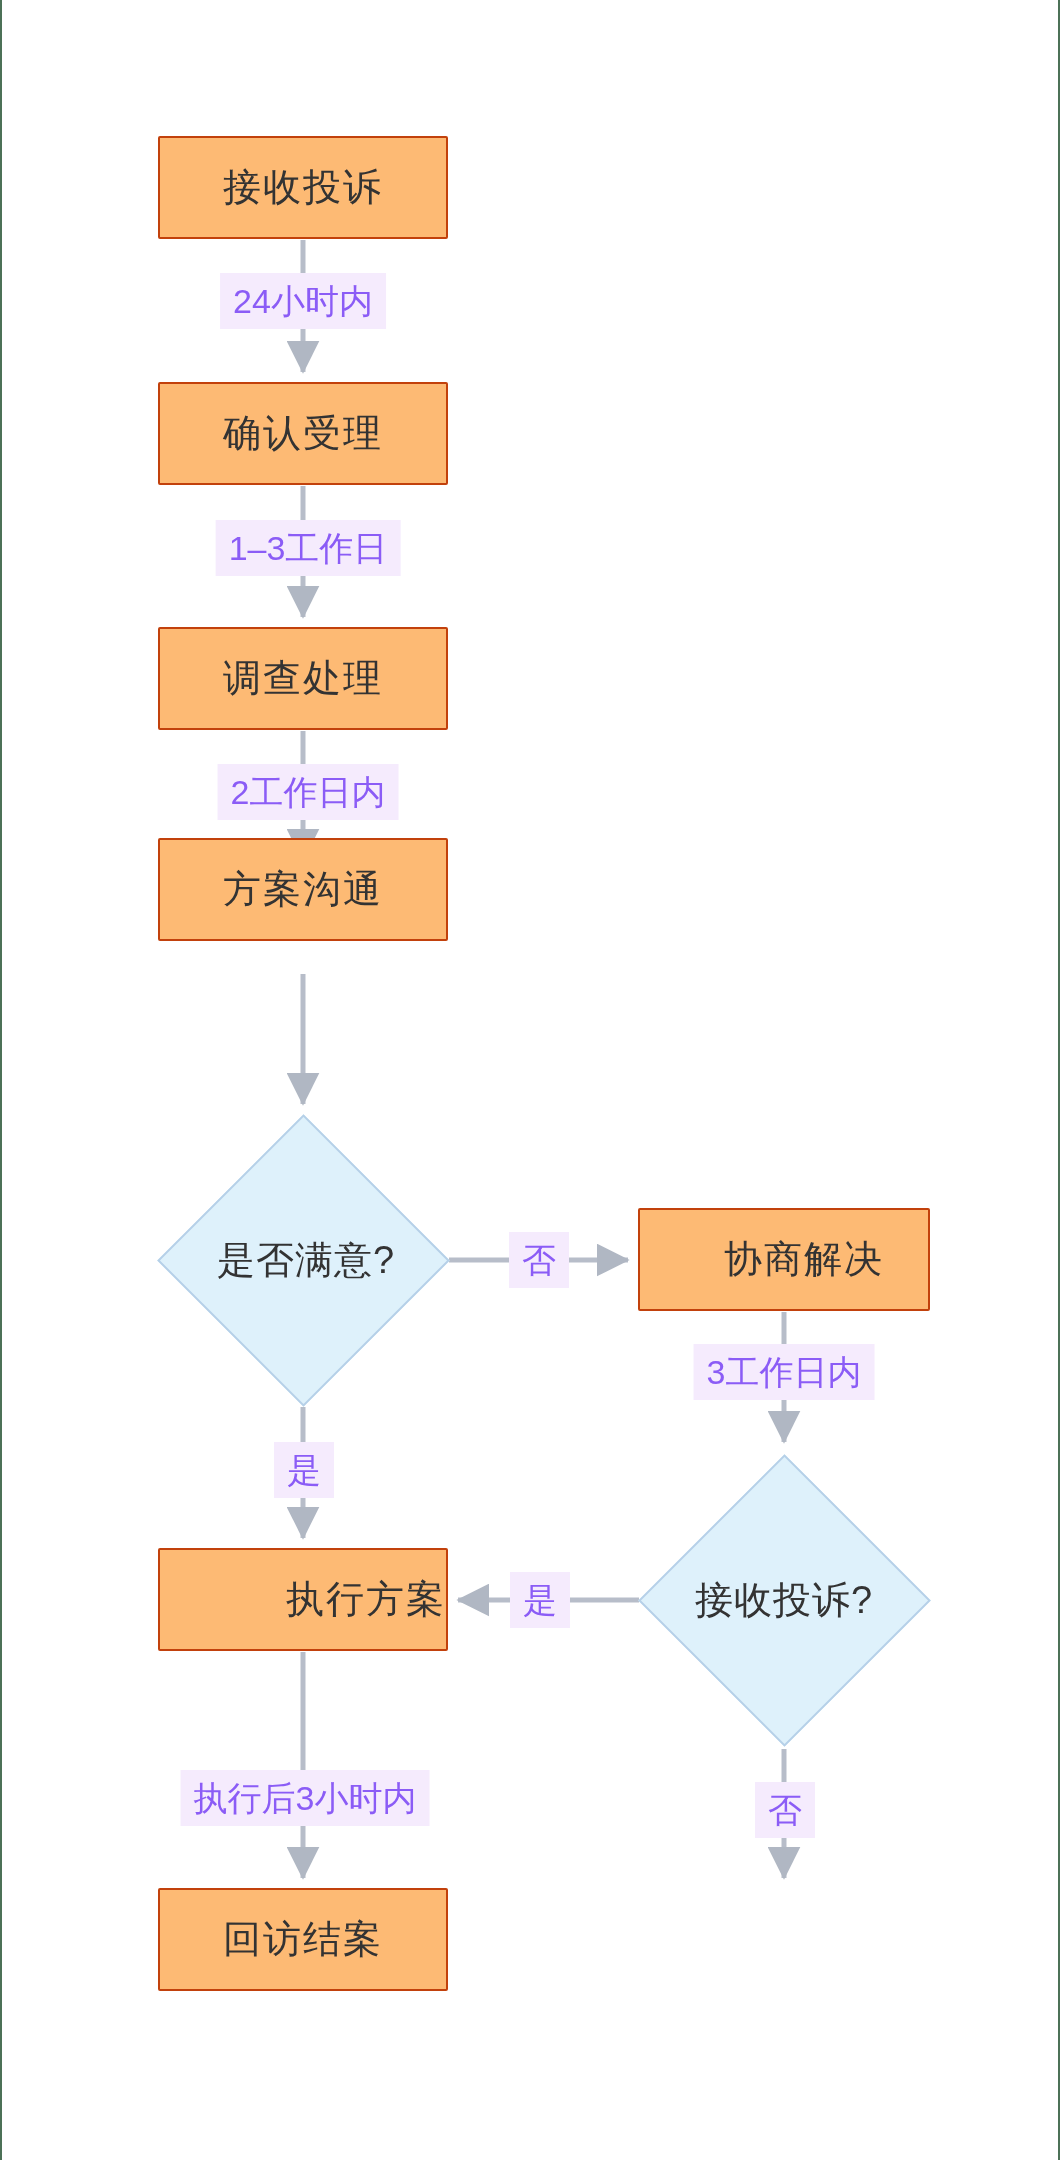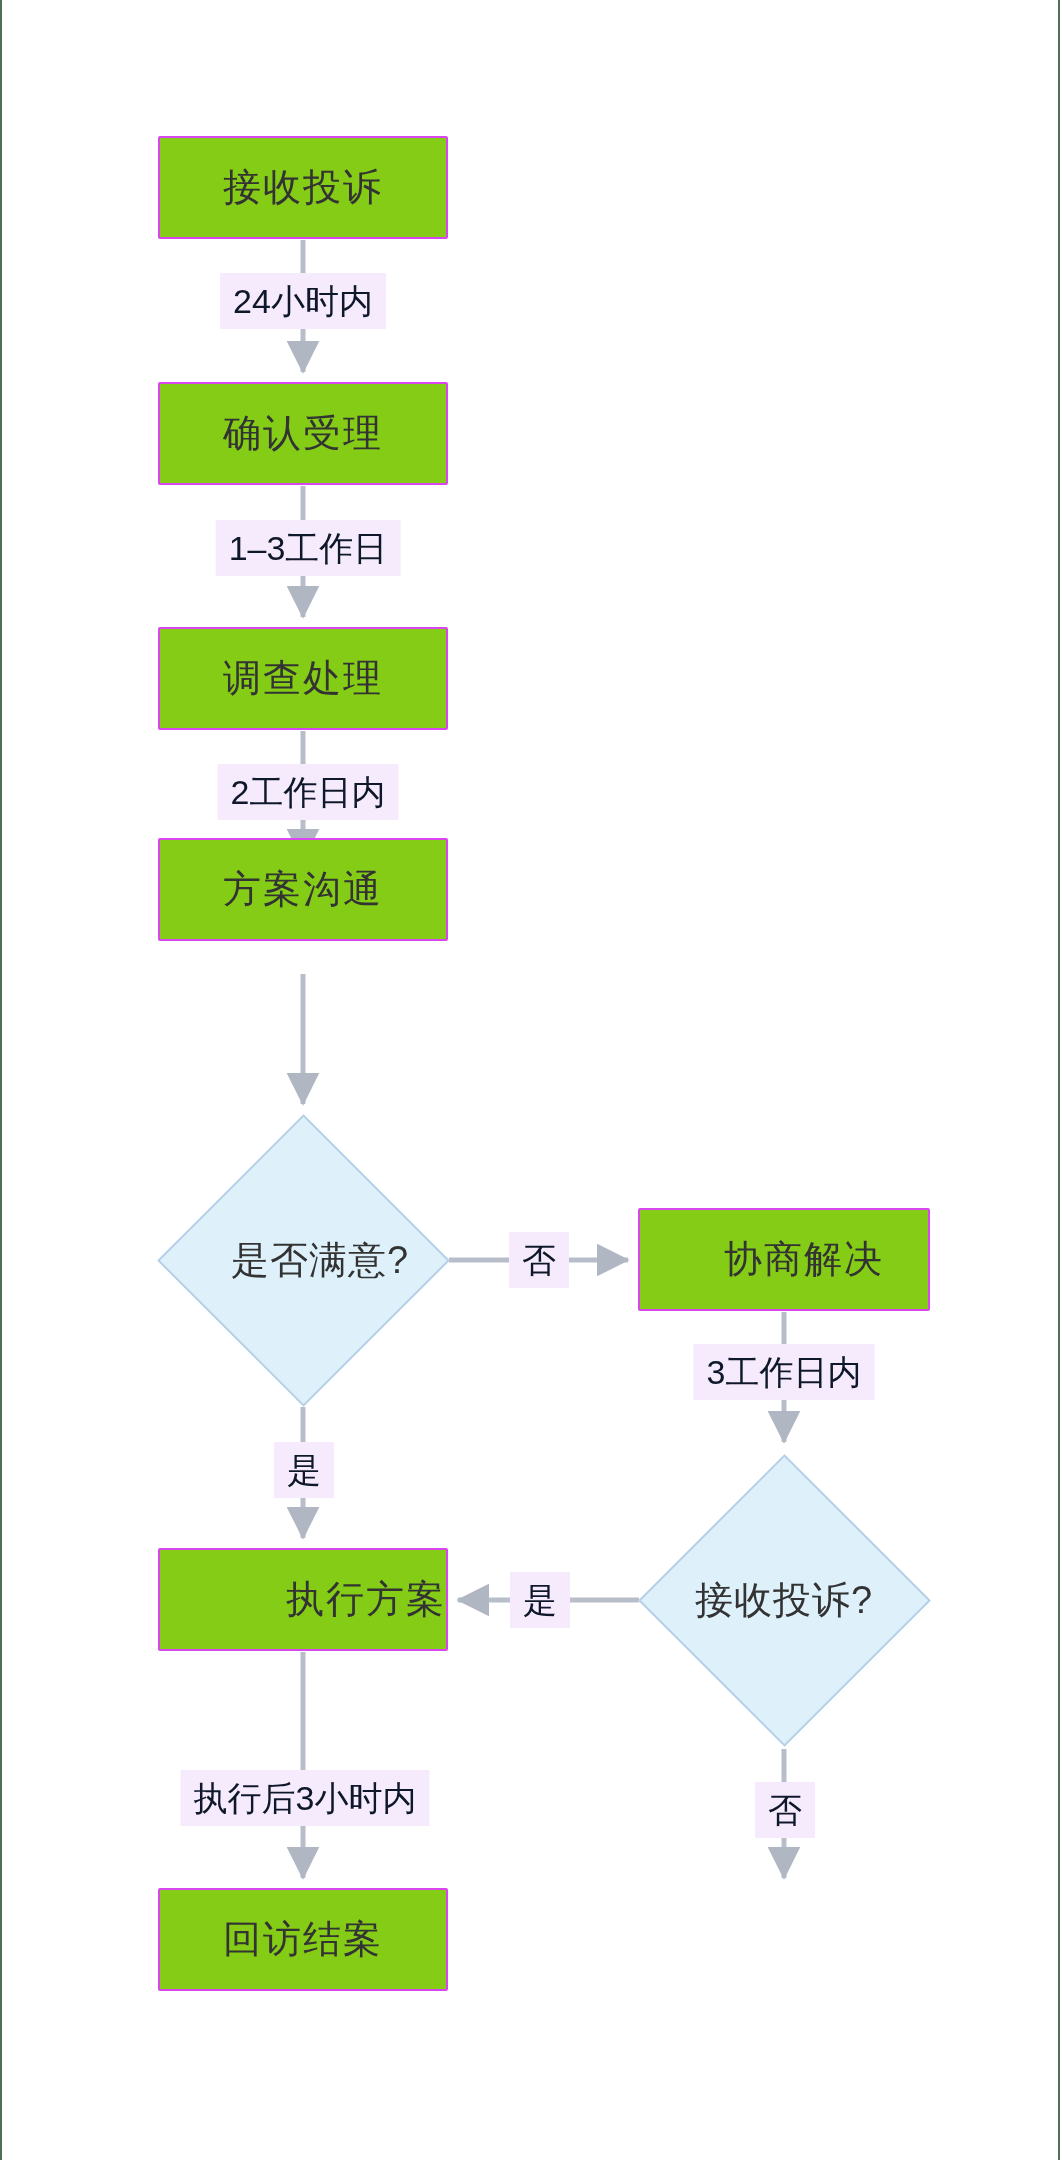--- a/index.html
+++ b/index.html
@@ -16,22 +16,22 @@
   }
   .side-line.left{left:0;}
   .side-line.right{left:1058px;}
   .edges-layer{
     position:absolute;left:0;top:0;width:1062px;height:2160px;
     pointer-events:none;
   }
   .node{
     position:absolute;
     width:290px;height:103px;
-    background:#84cc16;
-    border:2px solid #d946ef;
+    background:#fdba74;
+    border:2px solid #c2410c;
     border-radius:2px;
     box-sizing:border-box;
     display:flex;align-items:center;justify-content:center;
     font-size:38px;color:#333333;
     letter-spacing:2px;
   }
   .diamond-shape{
     position:absolute;
     width:207px;height:207px;
     background:#def1fb;
@@ -43,21 +43,21 @@
     position:absolute;
     width:292px;height:100px;
     display:flex;align-items:center;justify-content:center;
     font-size:38px;color:#333333;
     letter-spacing:1px;
   }
   .edge-label{
     position:absolute;
     transform:translate(-50%,-50%);
     background:#f5ebfd;
-    color:#0f172a;
+    color:#8b5cf6;
     font-size:34px;
     line-height:1;
     padding:11px 13px;
     white-space:nowrap;
   }
 </style>
 </head>
 <body>
 
 <div class="canvas">
@@ -101,21 +101,21 @@
     <span>协商解决</span>
   </div>
   <div class="node" style="left:158px;top:1548px;justify-content:flex-end;">
     <span>执行方案</span>
   </div>
   <div class="node" style="left:158px;top:1888px;">
     <span>回访结案</span>
   </div>
 
   <div class="diamond-shape" style="left:199.5px;top:1156.5px;"></div>
-  <div class="diamond-text" style="left:174px;top:1210px;">是否满意?</div>
+  <div class="diamond-text" style="left:160px;top:1210px;">是否满意?</div>
 
   <div class="diamond-shape" style="left:680.5px;top:1496.5px;"></div>
   <div class="diamond-text" style="left:638px;top:1550px;">接收投诉?</div>
 
   <div class="edge-label" style="left:303px;top:301px;">24小时内</div>
   <div class="edge-label" style="left:308px;top:548px;text-align:right;">1–3工作日</div>
   <div class="edge-label" style="left:308px;top:792px;">2工作日内</div>
   <div class="edge-label" style="left:539px;top:1260px;">否</div>
   <div class="edge-label" style="left:784px;top:1372px;">3工作日内</div>
   <div class="edge-label" style="left:304px;top:1470px;">是</div>

